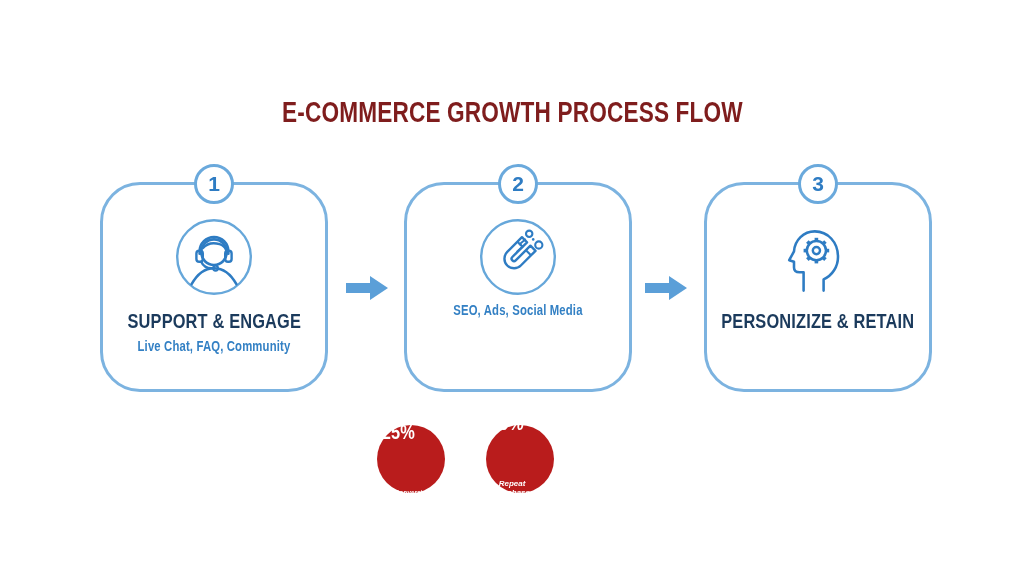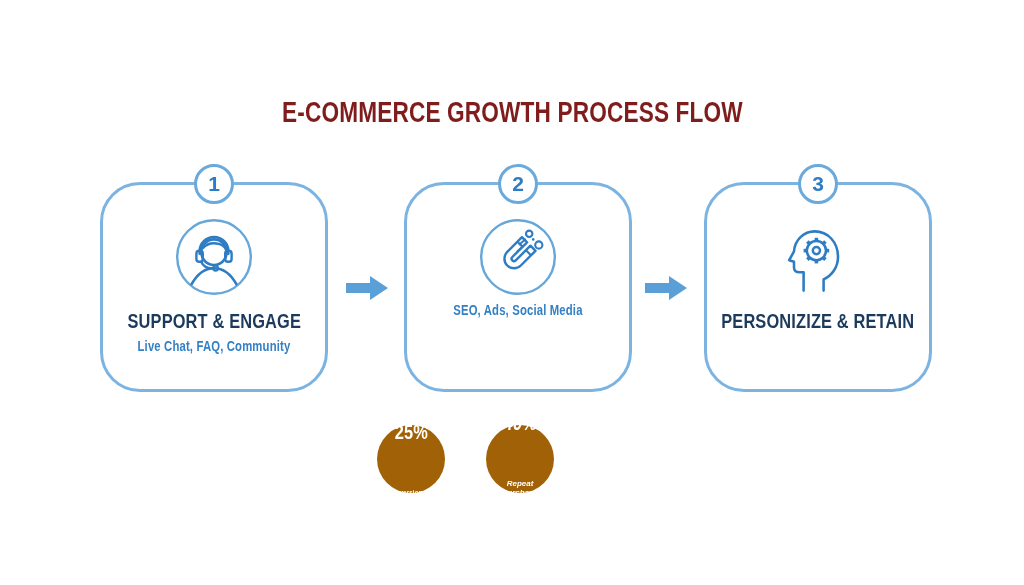--- a/index.html
+++ b/index.html
@@ -87,24 +87,24 @@
     height: 24px;
   }
   .flow-arrow-1 { left: 346px; }
   .flow-arrow-2 { left: 645px; }
   .stat {
     position: absolute;
     top: 425px;
     width: 68px;
     height: 68px;
     border-radius: 50%;
-    background: #a16207;
+    background: #b91c1c;
     display: flex;
     flex-direction: column;
-    align-items: center;
+    align-items: flex-start;
     justify-content: center;
     text-align: center;
     color: #ffffff;
     gap: 44px;
   }
   .stat-1 { left: 377px; }
   .stat-2 { left: 486px; font-style: italic; }
   .stat-3 { left: 585px; }
   .stat-value {
     font-size: 21px;

